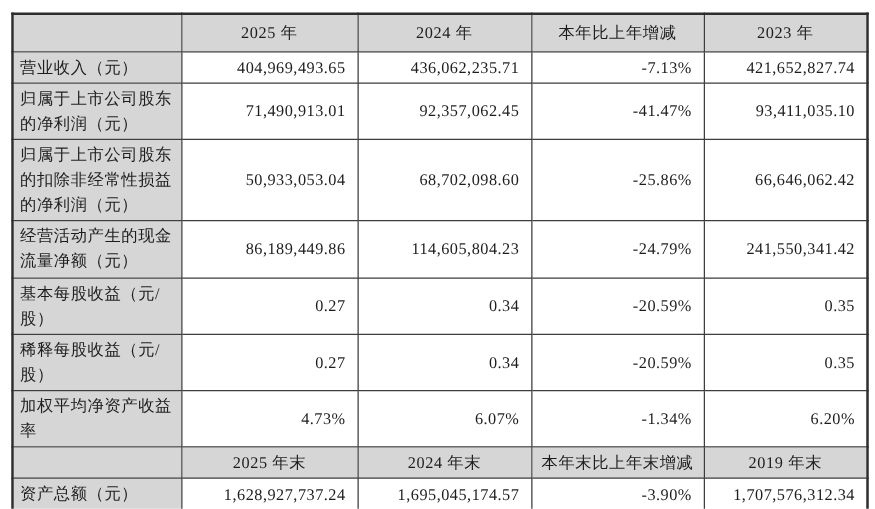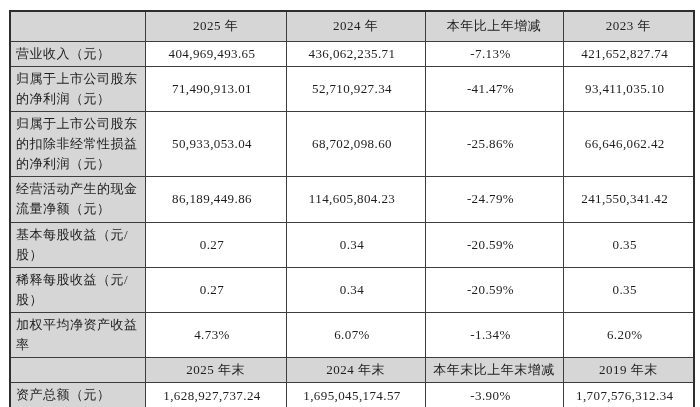--- a/index.html
+++ b/index.html
@@ -32,21 +32,21 @@
   td.lbl {
     background: #d6d6d6;
     text-align: left;
     padding: 2px 4px 2px 5px;
     line-height: 1.55;
     word-break: break-all;
     letter-spacing: 0.5px;
   }
   td.num {
     background: #ffffff;
-    text-align: center;
+    text-align: right;
     padding: 2px 9px 2px 2px;
     letter-spacing: 0.4px;
     white-space: nowrap;
   }
   tr.h1 { height: 30px; }
   tr.r1 { height: 24px; }
   tr.r2 { height: 42px; margin-top: 34px; }
   tr.r3 { height: 56px; }
   tr.r4 { height: 42px; }
   tr.r5 { height: 38px; }
@@ -82,21 +82,21 @@
         <td class="lbl">营业收入（元）</td>
         <td class="num">404,969,493.65</td>
         <td class="num">436,062,235.71</td>
         <td class="num">-7.13%</td>
         <td class="num">421,652,827.74</td>
       </tr>
 
       <tr class="r2">
         <td class="lbl">归属于上市公司股东的净利润（元）</td>
         <td class="num">71,490,913.01</td>
-        <td class="num">52,710,927.34</td>
+        <td class="num">92,357,062.45</td>
         <td class="num">-41.47%</td>
         <td class="num">93,411,035.10</td>
       </tr>
 
       <tr class="r3">
         <td class="lbl">归属于上市公司股东的扣除非经常性损益的净利润（元）</td>
         <td class="num">50,933,053.04</td>
         <td class="num">68,702,098.60</td>
         <td class="num">-25.86%</td>
         <td class="num">66,646,062.42</td>

